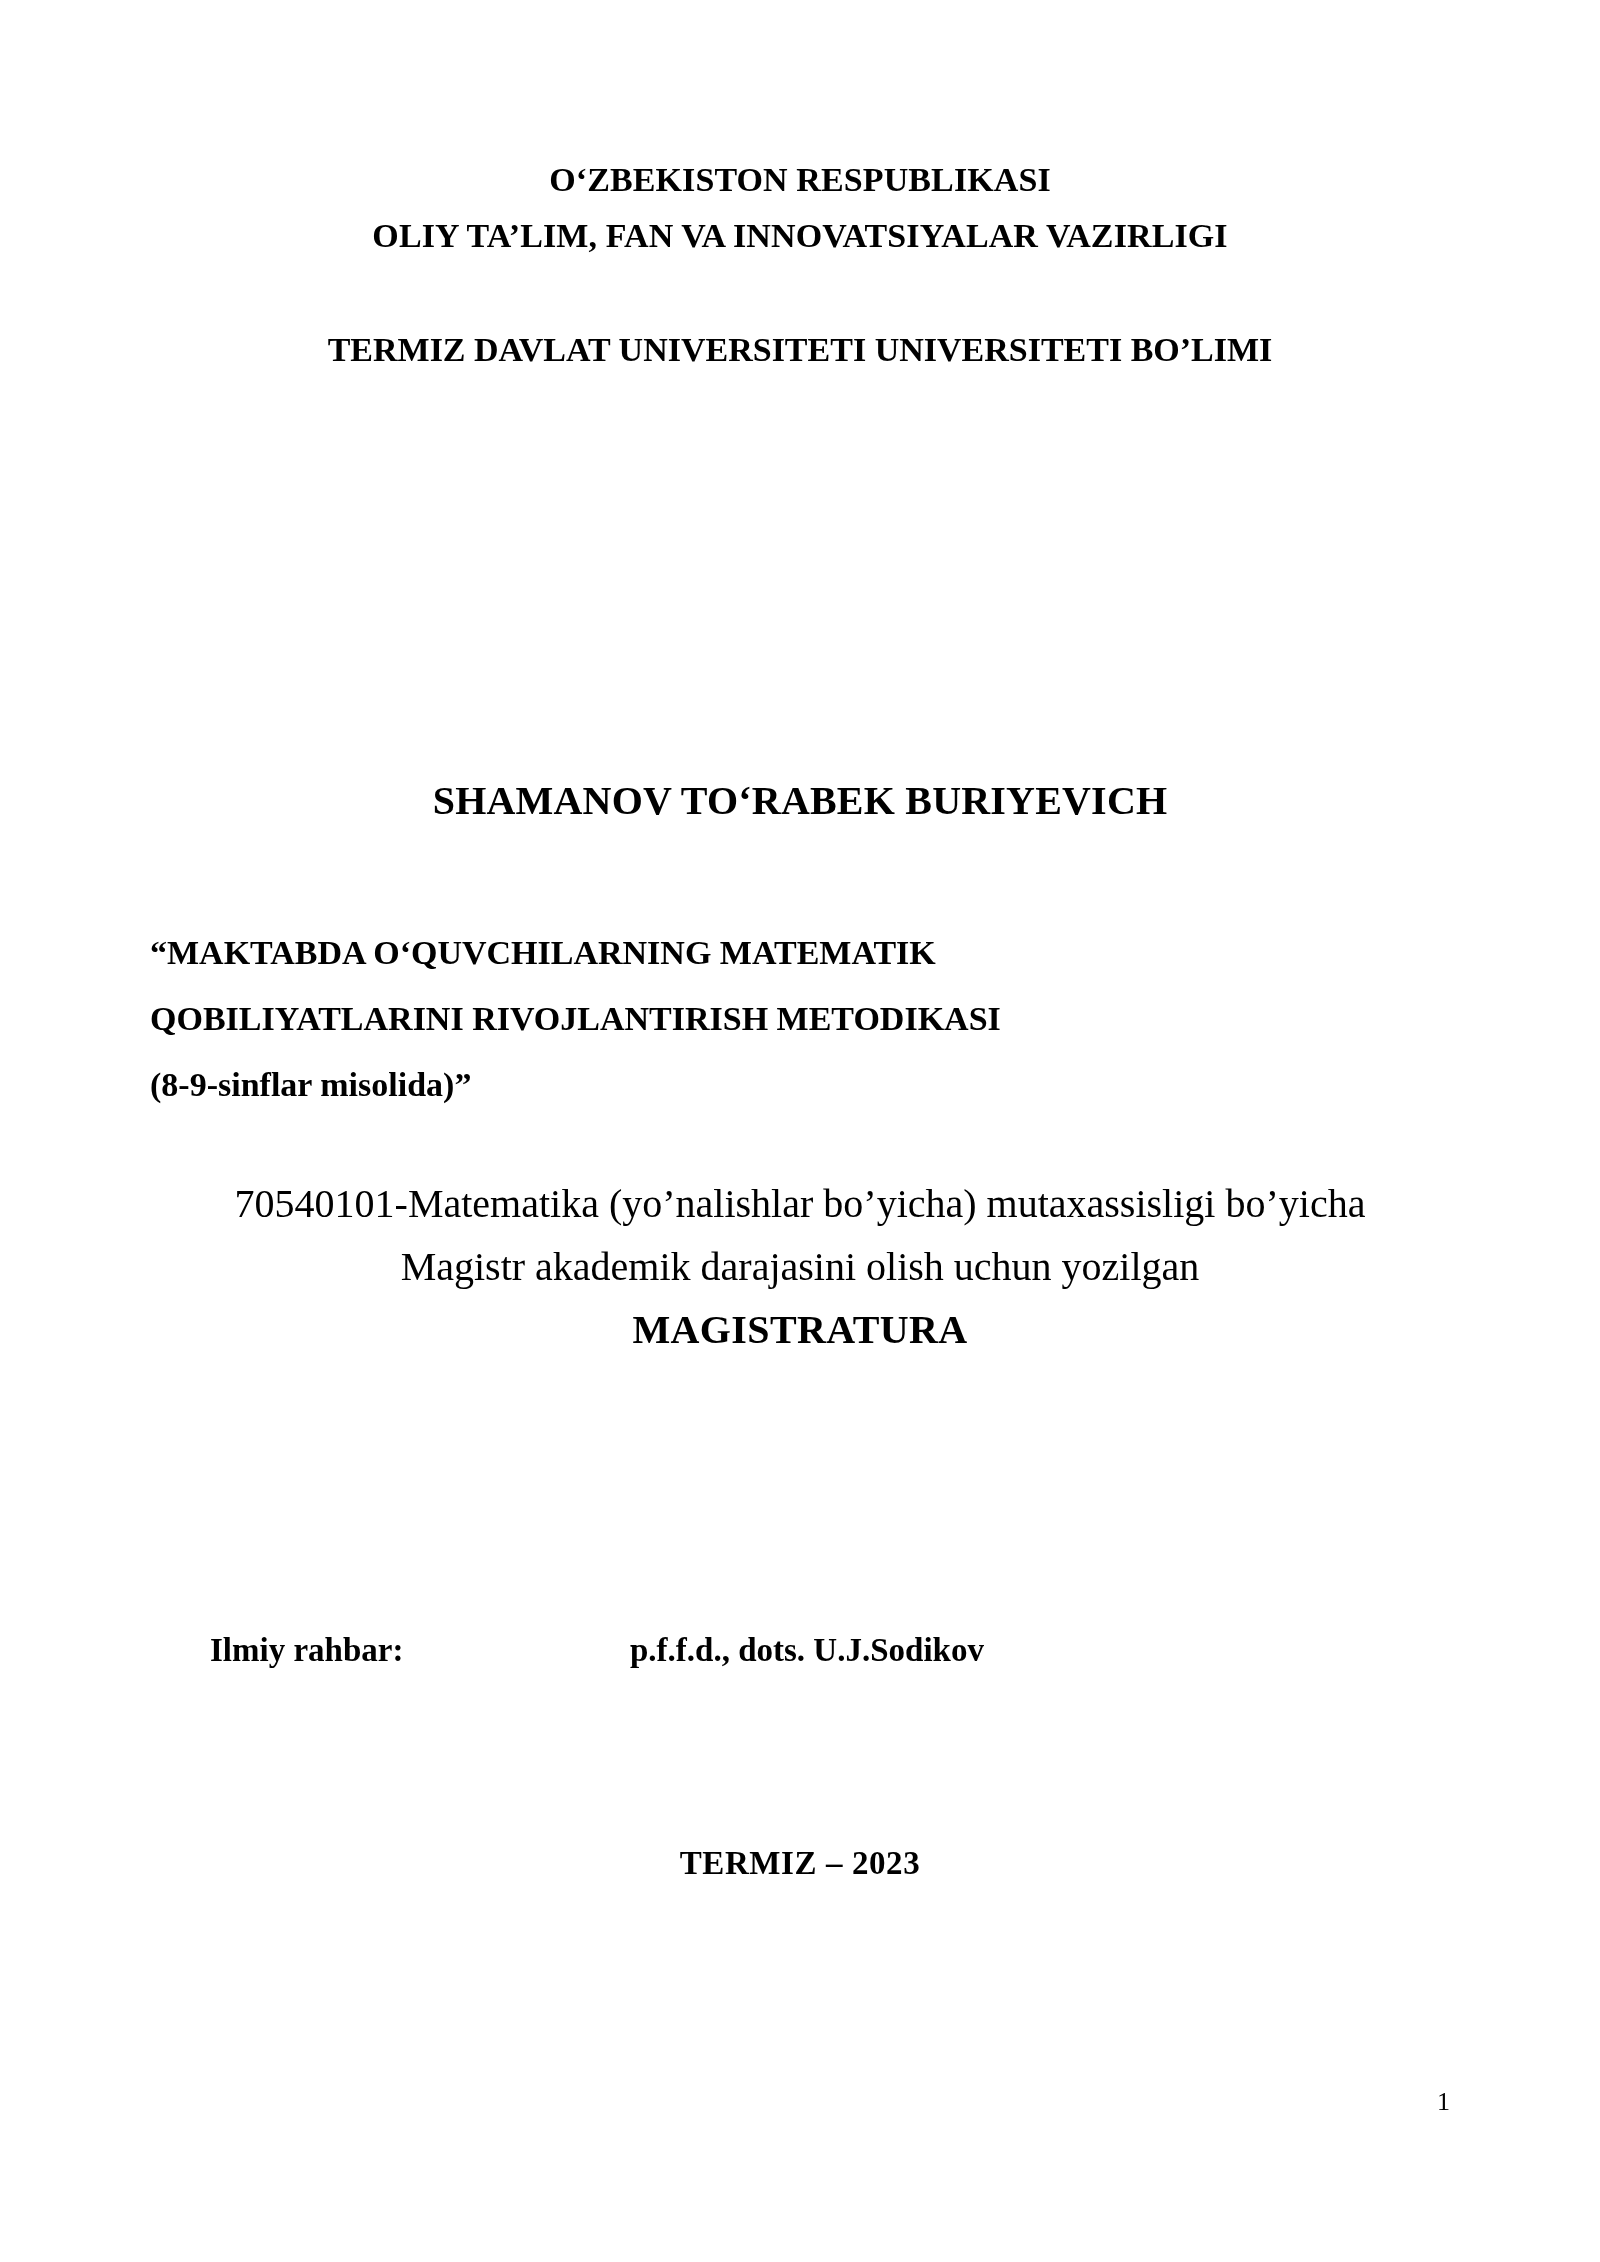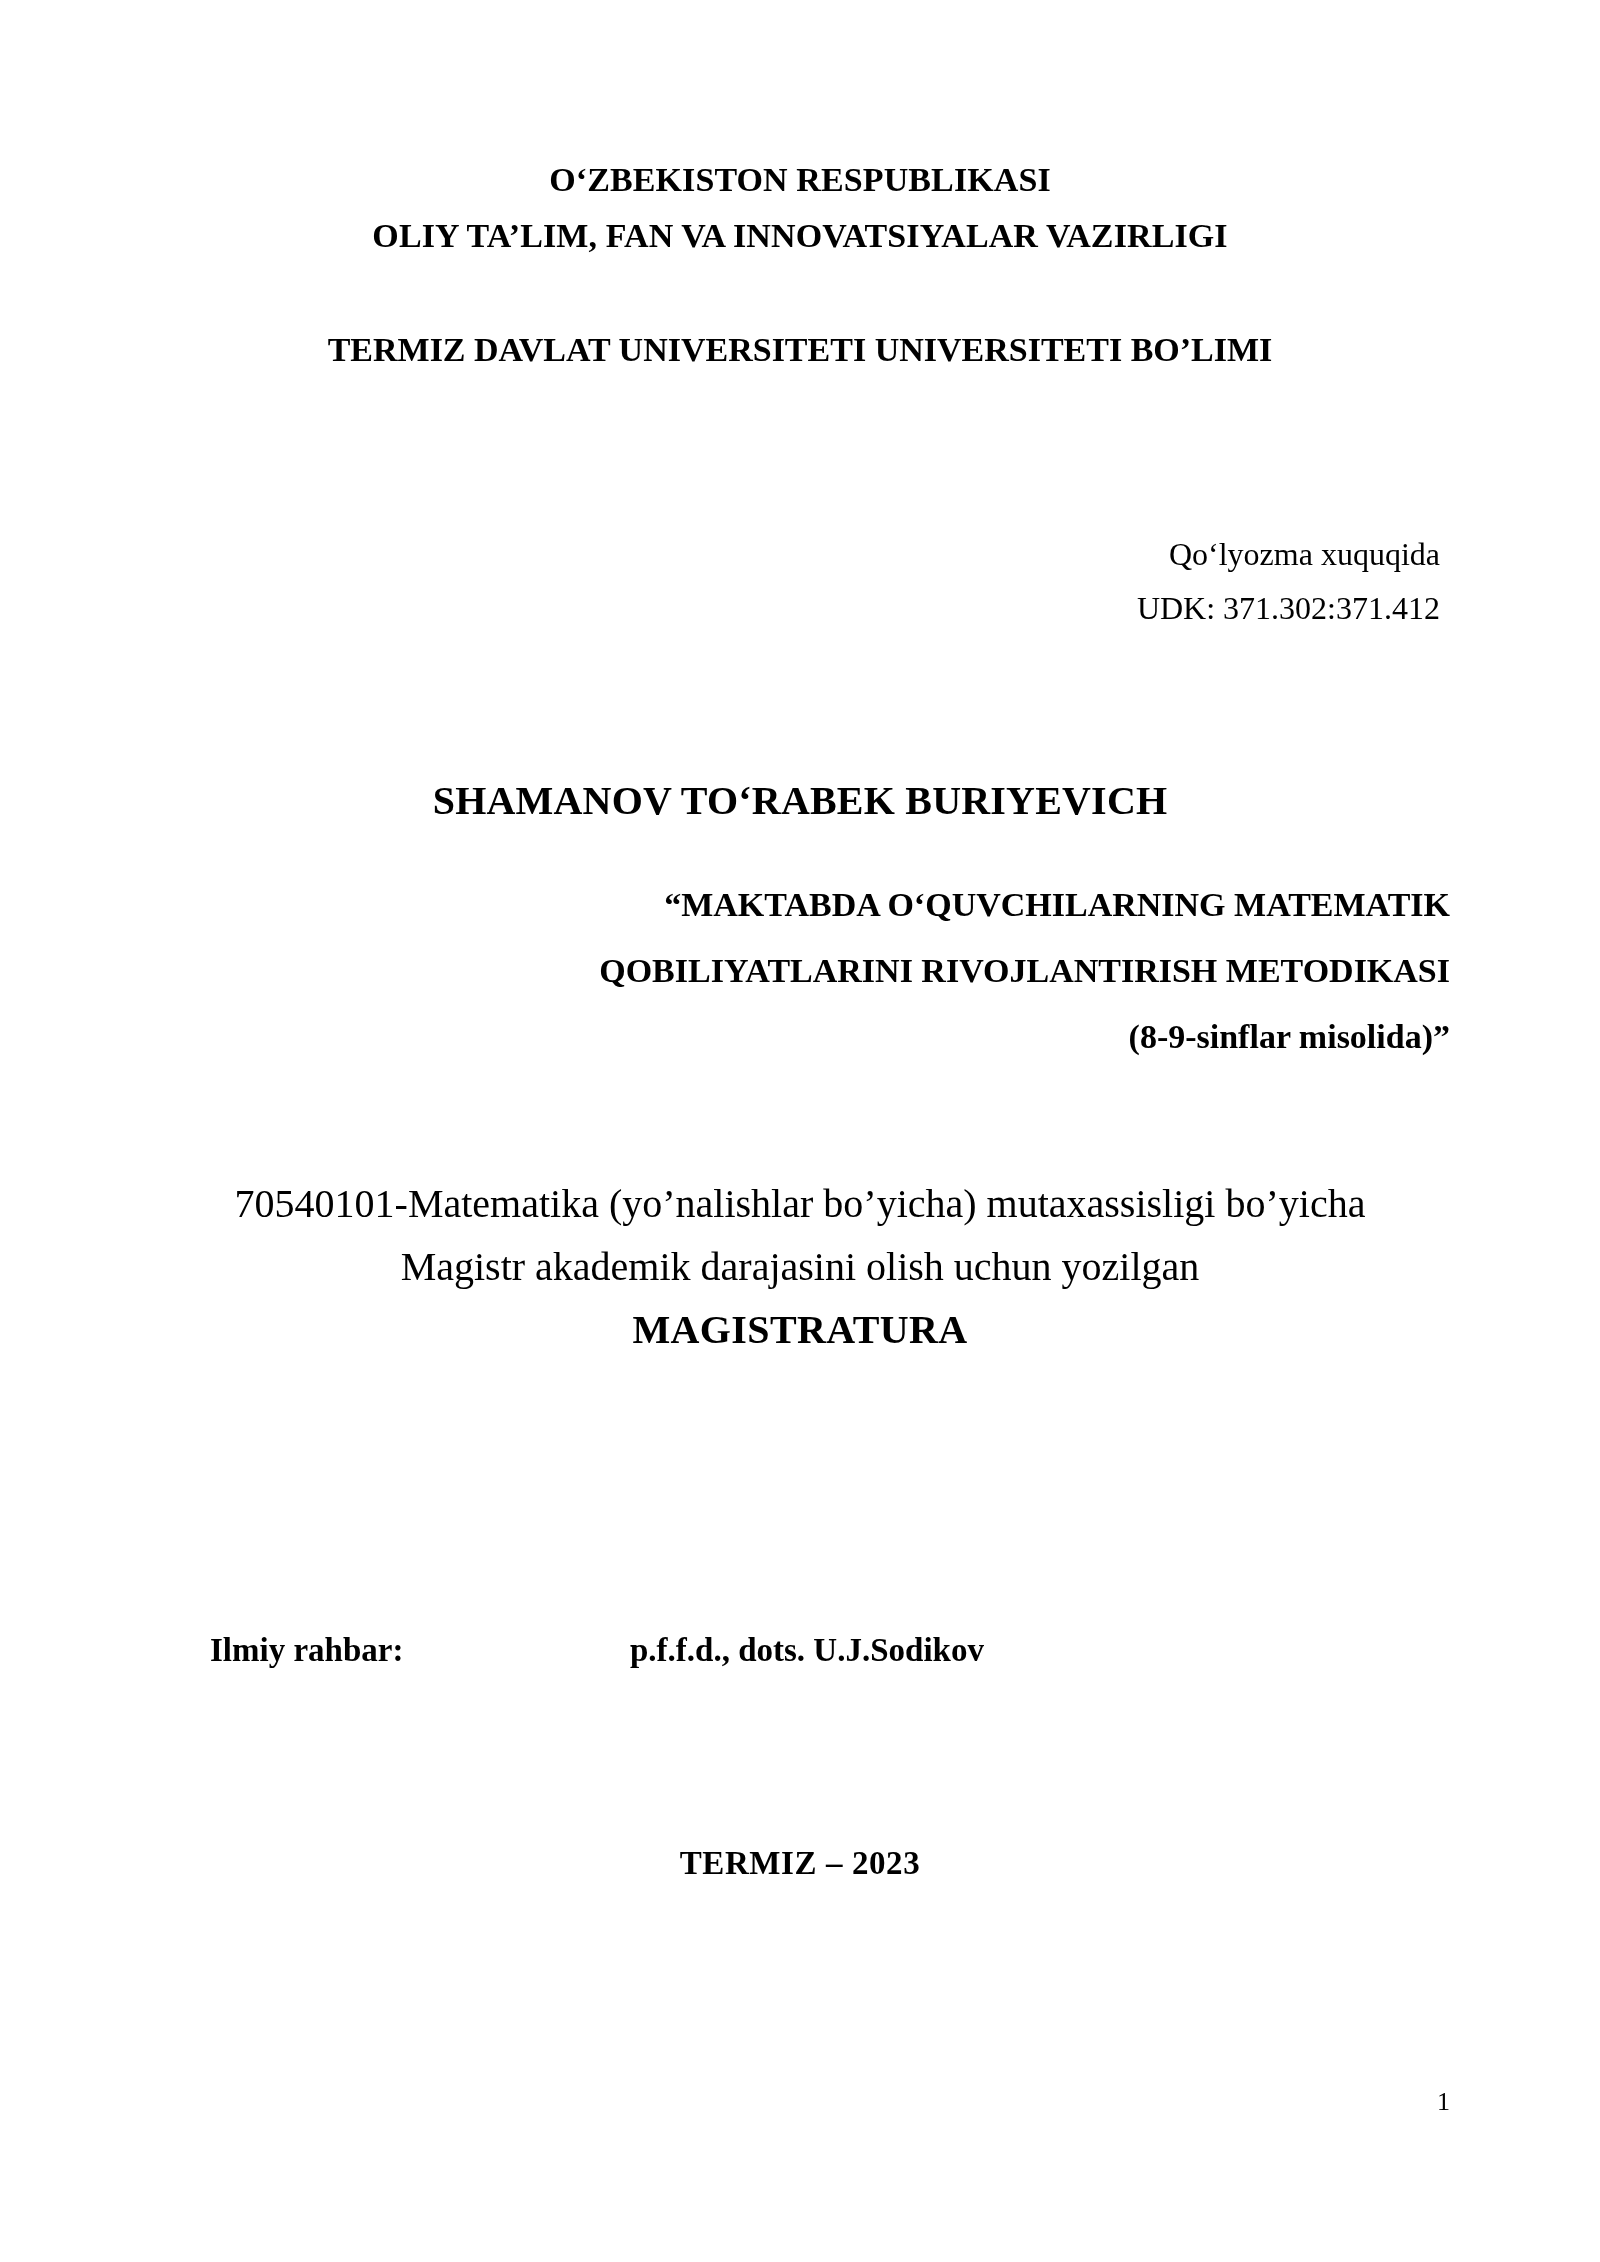--- a/index.html
+++ b/index.html
@@ -69,25 +69,25 @@
     font-size: 40px;
     font-weight: bold;
     line-height: 46px;
     letter-spacing: 0.2px;
     text-align: center;
     padding-right: 38px;
   }
 
   
   .title {
-    top: 860px;
+    top: 908px;
     font-size: 34px;
     font-weight: bold;
     line-height: 66px;
-    text-align: right;
+    text-align: left;
     padding-right: 10px;
   }
   .title .t3 {
     font-family: "Liberation Serif", "DejaVu Serif", serif;
   }
 
   
   .degree {
     top: 1160px;
     font-size: 40px;
@@ -147,24 +147,20 @@
 
 <div class="page">
 
   <div class="block center ministry">
     <span class="line">O‘ZBEKISTON RESPUBLIKASI</span>
     <span class="line">OLIY TA’LIM, FAN VA INNOVATSIYALAR VAZIRLIGI</span>
   </div>
 
   <div class="block department">TERMIZ DAVLAT UNIVERSITETI UNIVERSITETI BO’LIMI</div>
 
-  <div class="block manuscript">
-    <span class="line">Qo‘lyozma xuquqida</span>
-    <span class="line">UDK: 371.302:371.412</span>
-  </div>
 
   <div class="block author">SHAMANOV TO‘RABEK BURIYEVICH</div>
 
   <div class="block title">
     <span class="line">“MAKTABDA O‘QUVCHILARNING MATEMATIK</span>
     <span class="line">QOBILIYATLARINI RIVOJLANTIRISH METODIKASI</span>
     <span class="line t3">(8-9-sinflar misolida)”</span>
   </div>
 
   <div class="block degree">

